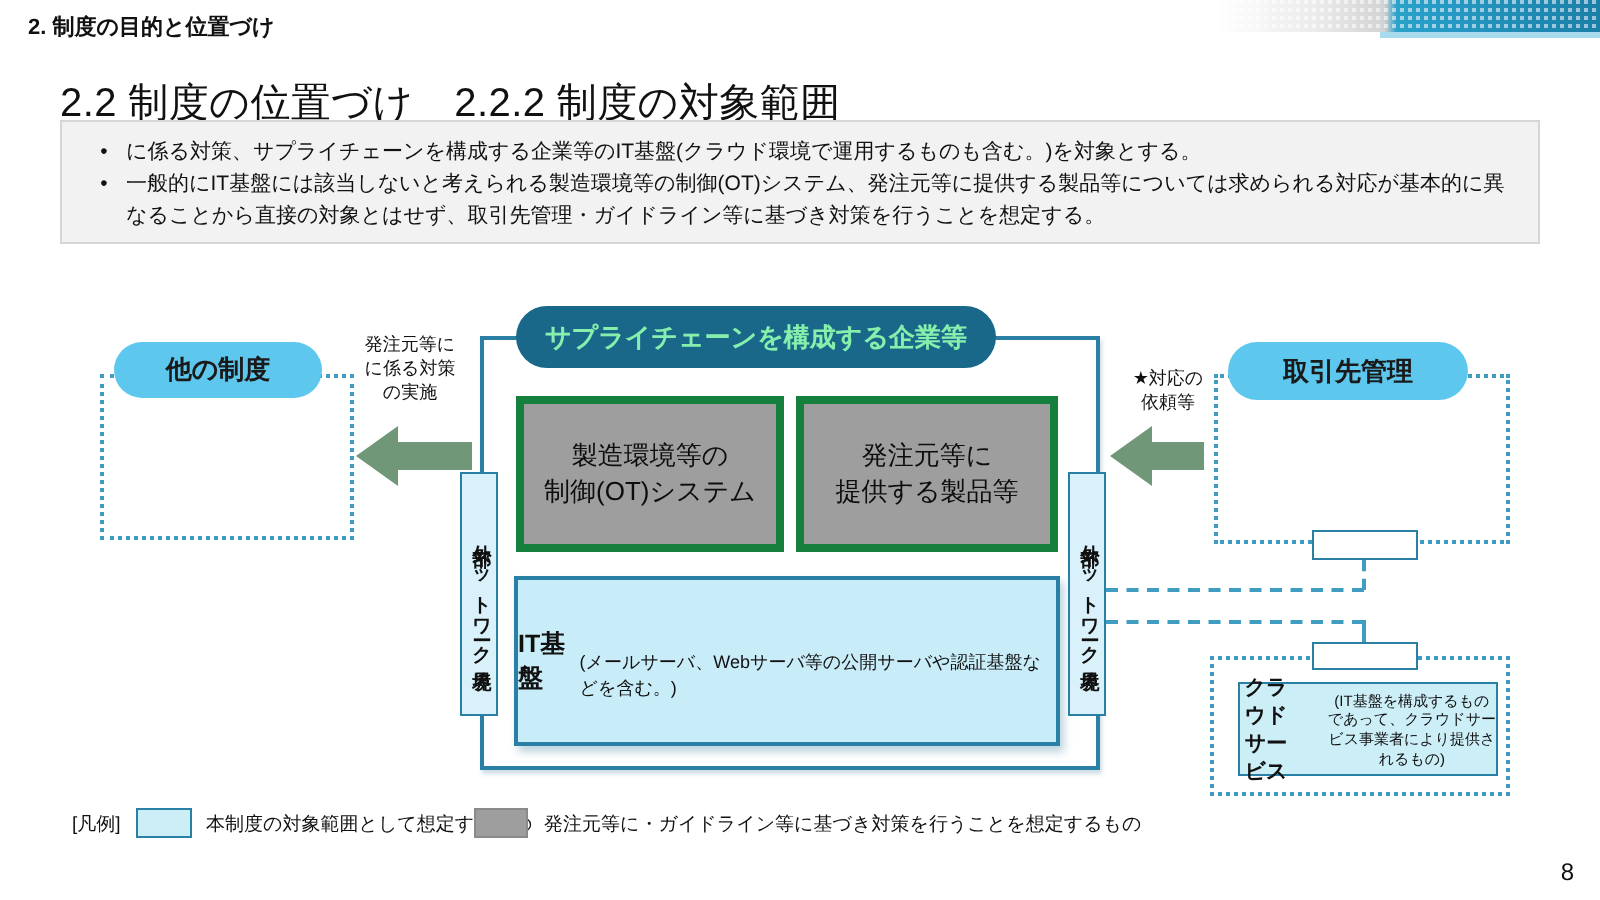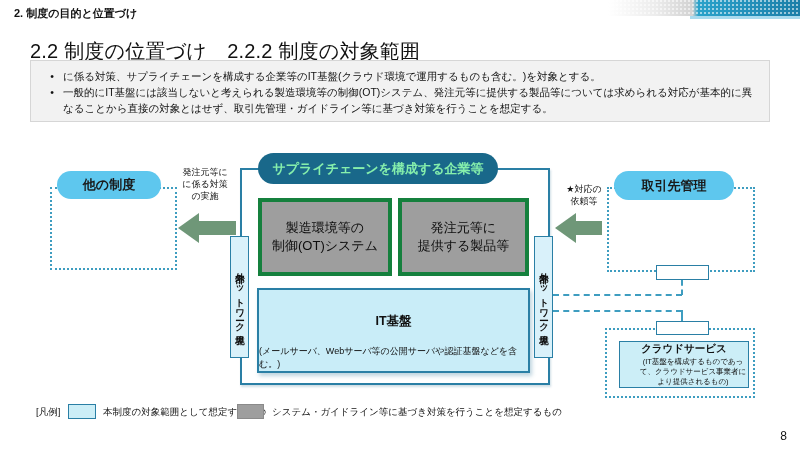--- a/index.html
+++ b/index.html
@@ -29,31 +29,31 @@
             font-size:13px;font-weight:bold;color:#1a1a1a;z-index:3;}
   .pill-dark{background:var(--pill_dark);border-radius:16px;display:flex;align-items:center;justify-content:center;
              font-size:13px;font-weight:bold;color:#86efac;z-index:3;}
   .caption{font-size:9px;line-height:1.35;text-align:center;white-space:pre-line;}
   .gray-box{background:var(--gray_fill);border:4px solid #15803d;box-sizing:border-box;
             display:flex;align-items:center;justify-content:center;text-align:center;
             font-size:13px;line-height:1.4;white-space:pre-line;color:#0d0d0d;}
   .main-box{border:2px solid var(--border_blue);box-sizing:border-box;box-shadow:1px 2px 2px rgba(120,160,180,0.35);}
   .it-box{background:var(--cyan_fill);border:2px solid var(--border_blue);box-sizing:border-box;
           box-shadow:2px 3px 4px rgba(110,160,185,0.45);
-          display:flex;flex-direction:column;align-items:center;justify-content:flex-end;z-index:2;}
+          display:flex;flex-direction:row;align-items:center;justify-content:space-between;z-index:2;}
   .it-title{font-size:12.5px;font-weight:bold;}
   .it-sub{font-size:9px;margin-top:15px;}
   .boundary{background:var(--boundary_fill);border:1.5px solid var(--border_blue);box-sizing:border-box;z-index:4;
             display:flex;align-items:center;justify-content:center;
             writing-mode:vertical-rl;text-orientation:mixed;font-size:9.5px;font-weight:bold;letter-spacing:1px;}
   .conn-rect{background:#fff;border:1.5px solid var(--border_blue);box-sizing:border-box;z-index:5;}
   .dash-h{border-top:2px dashed var(--dotted_blue);height:0;z-index:1;}
   .dash-v{border-left:2px dashed var(--dotted_blue);width:0;z-index:1;}
   .cloud-inner{background:var(--cyan_light);border:1.5px solid var(--border_blue);box-sizing:border-box;
-               display:flex;flex-direction:column;align-items:center;justify-content:center;text-align:center;z-index:2;}
+               display:flex;flex-direction:row;align-items:center;justify-content:center;text-align:center;z-index:2;}
   .cloud-title{font-size:10.5px;font-weight:bold;}
   .cloud-sub{font-size:7.5px;line-height:1.3;margin-top:1px;margin-left:18px;}
 
   
   .arrow-left{z-index:2;}
   .arrow-left .head{position:absolute;left:0;top:0;width:0;height:0;
     border-top:15px solid transparent;border-bottom:15px solid transparent;
     border-right:21px solid var(--arrow_green);}
   .arrow-left .shaft{position:absolute;left:20px;top:8px;bottom:8px;right:0;background:var(--arrow_green);}
 
@@ -127,16 +127,16 @@
   <div class="abs conn-rect" style="left:656px;top:321px;width:53px;height:14px;"></div>
   <div class="abs cloud-inner" style="left:619px;top:341px;width:130px;height:47px;">
     <div class="cloud-title">クラウドサービス</div>
     <div class="cloud-sub">(IT基盤を構成するものであって、クラウドサービス事業者により提供されるもの)</div>
   </div>
 
   <div class="abs legend-label" style="left:36px;top:406px;">[凡例]</div>
   <div class="abs swatch swatch-blue" style="left:68px;top:404px;width:28px;height:15px;"></div>
   <div class="abs legend-label" style="left:103px;top:406px;">本制度の対象範囲として想定するもの</div>
   <div class="abs swatch swatch-gray" style="left:237px;top:404px;width:27px;height:15px;"></div>
-  <div class="abs legend-label" style="left:272px;top:406px;">システム・ガイドライン等に基づき対策を行うことを想定するもの</div>
+  <div class="abs legend-label" style="left:272px;top:406px;">発注元等に・ガイドライン等に基づき対策を行うことを想定するもの</div>
 
   <div class="abs page-number">8</div>
 </div>
 
 </body></html>

